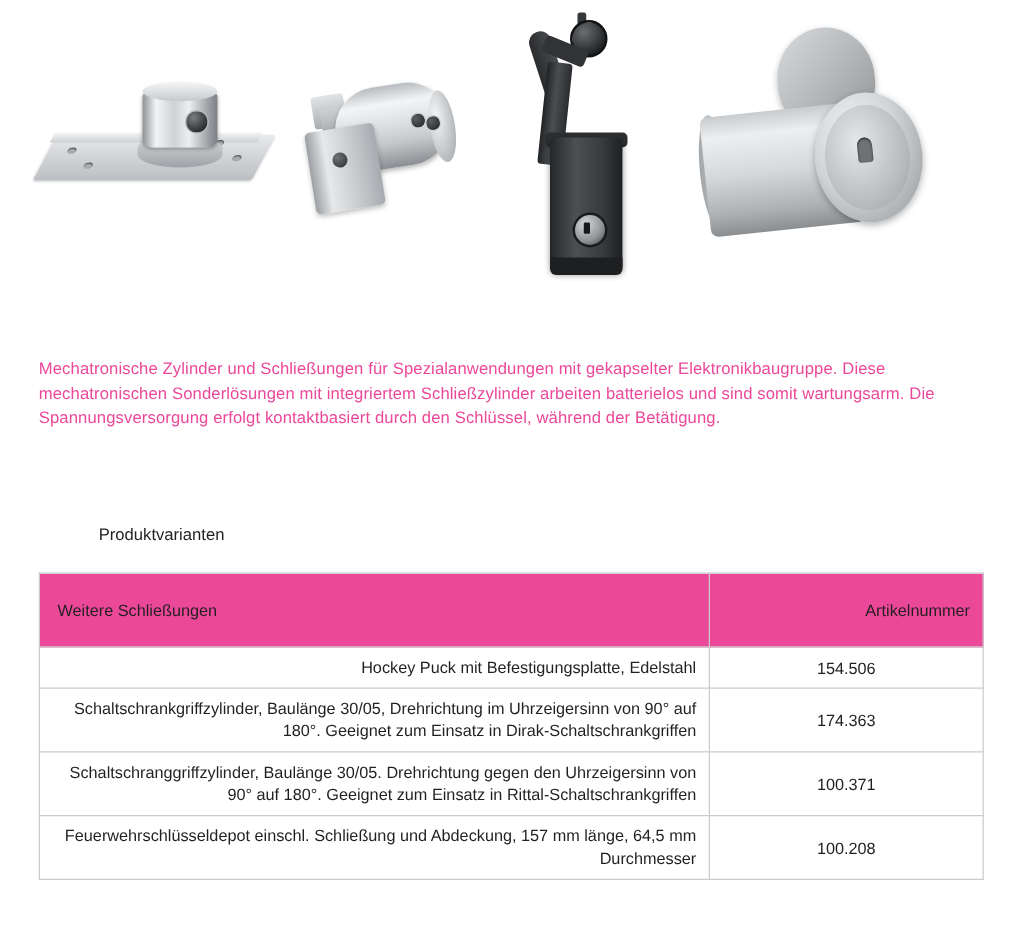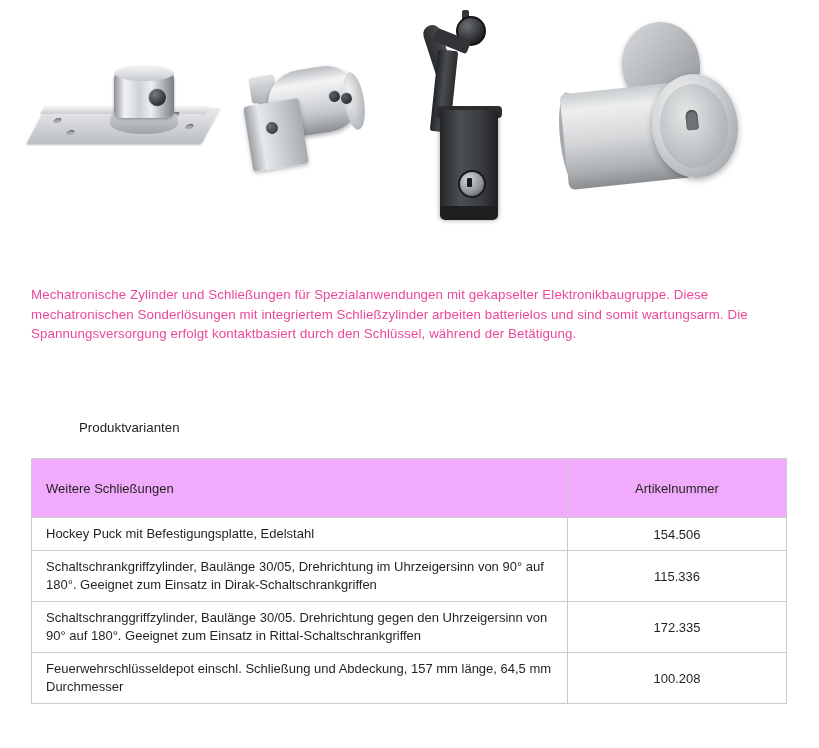--- a/index.html
+++ b/index.html
@@ -324,36 +324,36 @@
     font-size: 13px;
     color: #231f20;
   }
   table.variants th,
   table.variants td {
     border: 1px solid #c9cbcd;
     vertical-align: middle;
     padding: 7px 10px;
   }
   table.variants thead th {
-    background: #f0abfc;
+    background: #ec4899;
     font-weight: normal;
     height: 46px;
     padding-top: 6px;
     padding-bottom: 6px;
   }
   table.variants thead th.col-desc {
     text-align: left;
     padding-left: 14px;
   }
   table.variants thead th.col-art {
-    text-align: center;
+    text-align: right;
     width: 198px;
   }
   table.variants td.desc {
-    text-align: left;
+    text-align: right;
     padding-left: 14px;
     line-height: 18px;
   }
   table.variants td.art {
     text-align: center;
     width: 198px;
   }
 </style>
 </head>
 <body>
@@ -422,25 +422,25 @@
           <th class="col-art">Artikelnummer</th>
         </tr>
       </thead>
       <tbody>
         <tr>
           <td class="desc">Hockey Puck mit Befestigungsplatte, Edelstahl</td>
           <td class="art">154.506</td>
         </tr>
         <tr>
           <td class="desc">Schaltschrankgriffzylinder, Baulänge 30/05, Drehrichtung im Uhrzeigersinn von 90° auf 180°. Geeignet zum Einsatz in Dirak-Schaltschrankgriffen</td>
-          <td class="art">115.336</td>
+          <td class="art">174.363</td>
         </tr>
         <tr>
           <td class="desc">Schaltschranggriffzylinder, Baulänge 30/05. Drehrichtung gegen den Uhrzeigersinn von 90° auf 180°. Geeignet zum Einsatz in Rittal-Schaltschrankgriffen</td>
-          <td class="art">172.335</td>
+          <td class="art">100.371</td>
         </tr>
         <tr>
           <td class="desc">Feuerwehrschlüsseldepot einschl. Schließung und Abdeckung, 157 mm länge, 64,5 mm Durchmesser</td>
           <td class="art">100.208</td>
         </tr>
       </tbody>
     </table>
   </div>
 
 </div>

